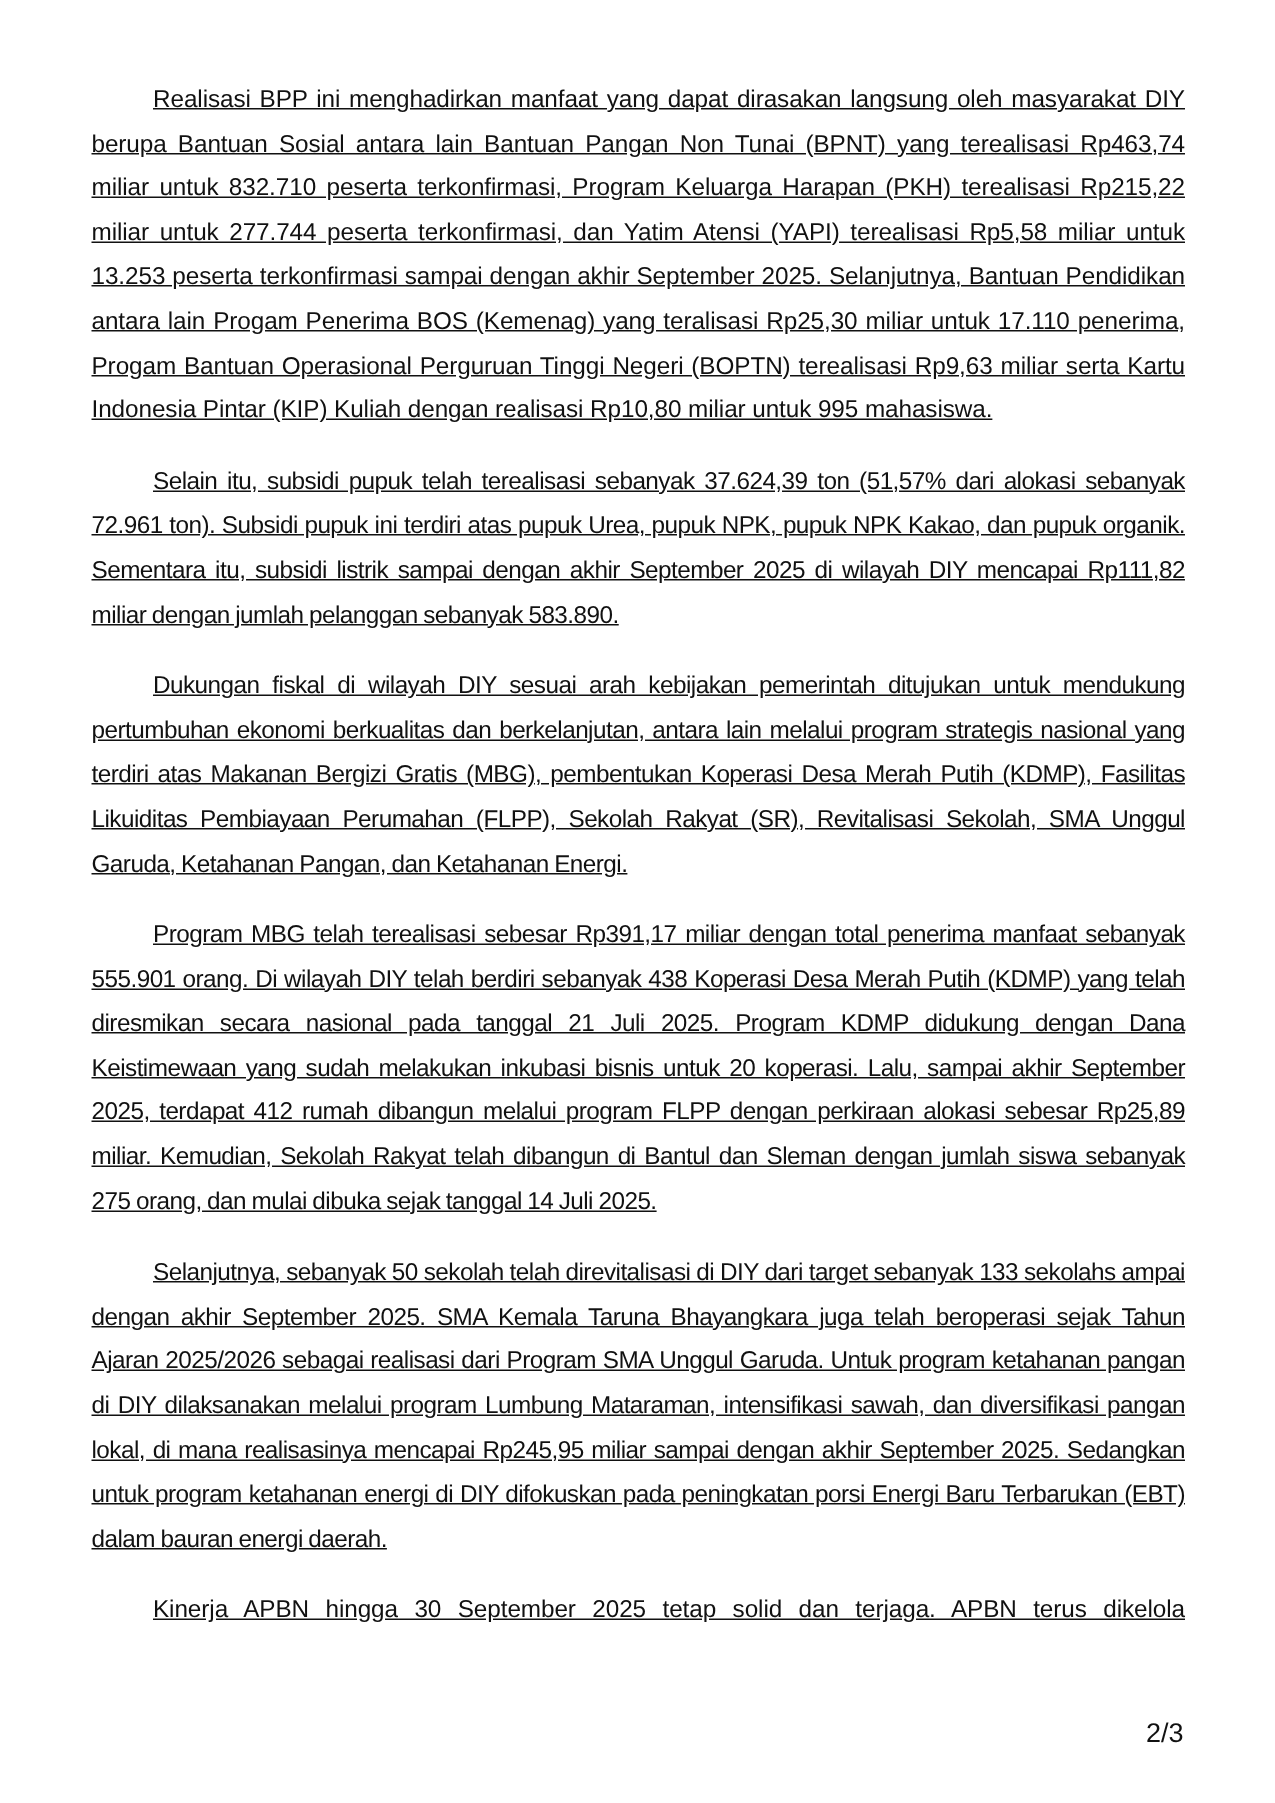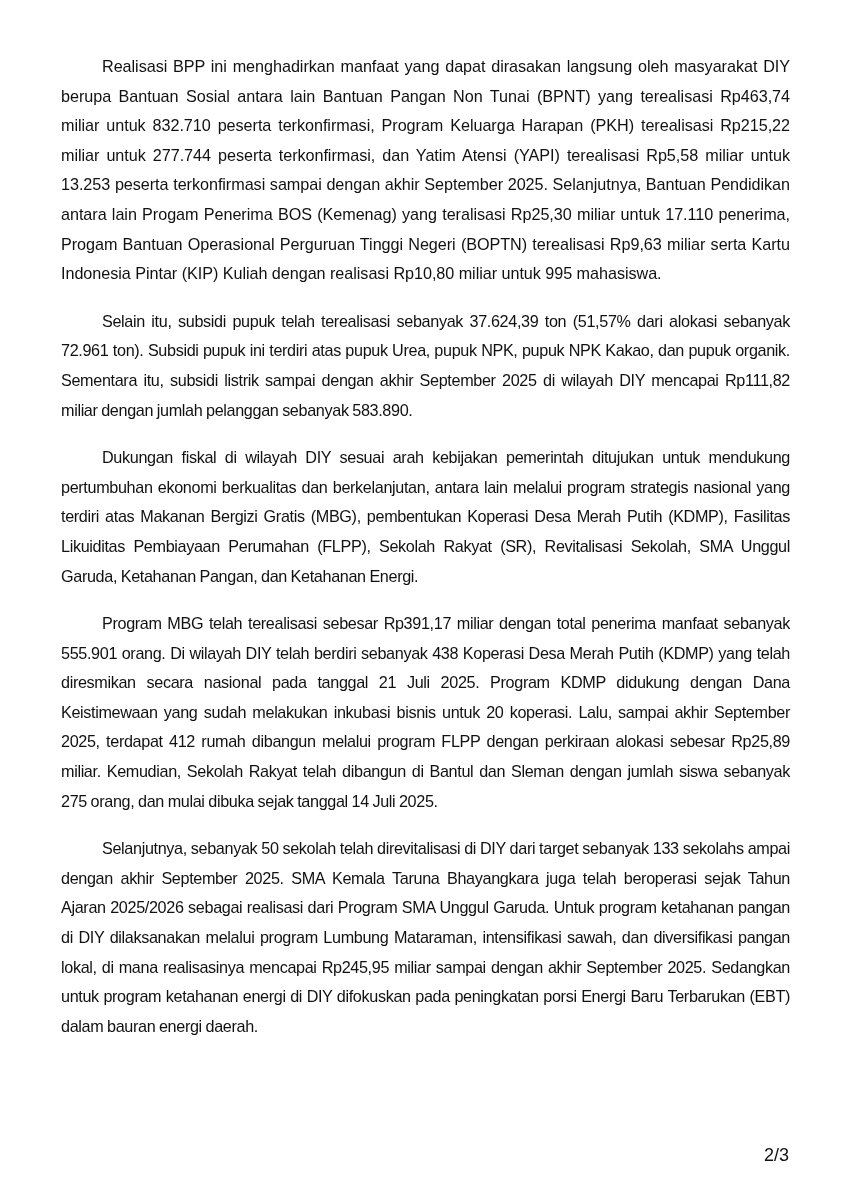--- a/index.html
+++ b/index.html
@@ -21,20 +21,21 @@
       top: 52px;
       width: 729px;
     }
     .para {
       margin: 0 0 18px 0;
       font-size: 16.2px;
       line-height: 29.6px;
       text-align: justify;
       text-indent: 41px;
       letter-spacing: -0.05px;
+      text-decoration: underline;
     }
     .para.tight {
       letter-spacing: -0.35px;
       word-spacing: -0.5px;
     }
     .para.last {
       margin-bottom: 0;
       text-align-last: justify;
     }
     .page-number {
@@ -48,15 +49,16 @@
   </style>
 </head>
 <body>
 
 <div class="page">
   <p class="para">Realisasi BPP ini menghadirkan manfaat yang dapat dirasakan langsung oleh masyarakat DIY berupa Bantuan Sosial antara lain Bantuan Pangan Non Tunai (BPNT) yang terealisasi Rp463,74 miliar untuk 832.710 peserta terkonfirmasi, Program Keluarga Harapan (PKH) terealisasi Rp215,22 miliar untuk 277.744 peserta terkonfirmasi, dan Yatim Atensi (YAPI) terealisasi Rp5,58 miliar untuk 13.253 peserta terkonfirmasi sampai dengan akhir September 2025. Selanjutnya, Bantuan Pendidikan antara lain Progam Penerima BOS (Kemenag) yang teralisasi Rp25,30 miliar untuk 17.110 penerima, Progam Bantuan Operasional Perguruan Tinggi Negeri (BOPTN) terealisasi Rp9,63 miliar serta Kartu Indonesia Pintar (KIP) Kuliah dengan realisasi Rp10,80 miliar untuk 995 mahasiswa.</p>
   <p class="para tight">Selain itu, subsidi pupuk telah terealisasi sebanyak 37.624,39 ton (51,57% dari alokasi sebanyak 72.961 ton). Subsidi pupuk ini terdiri atas pupuk Urea, pupuk NPK, pupuk NPK Kakao, dan pupuk organik. Sementara itu, subsidi listrik sampai dengan akhir September 2025 di wilayah DIY mencapai Rp111,82 miliar dengan jumlah pelanggan sebanyak 583.890.</p>
   <p class="para tight">Dukungan fiskal di wilayah DIY sesuai arah kebijakan pemerintah ditujukan untuk mendukung pertumbuhan ekonomi berkualitas dan berkelanjutan, antara lain melalui program strategis nasional yang terdiri atas Makanan Bergizi Gratis (MBG), pembentukan Koperasi Desa Merah Putih (KDMP), Fasilitas Likuiditas Pembiayaan Perumahan (FLPP), Sekolah Rakyat (SR), Revitalisasi Sekolah, SMA Unggul Garuda, Ketahanan Pangan, dan Ketahanan Energi.</p>
   <p class="para tight">Program MBG telah terealisasi sebesar Rp391,17 miliar dengan total penerima manfaat sebanyak 555.901 orang. Di wilayah DIY telah berdiri sebanyak 438 Koperasi Desa Merah Putih (KDMP) yang telah diresmikan secara nasional pada tanggal 21 Juli 2025. Program KDMP didukung dengan Dana Keistimewaan yang sudah melakukan inkubasi bisnis untuk 20 koperasi. Lalu, sampai akhir September 2025, terdapat 412 rumah dibangun melalui program FLPP dengan perkiraan alokasi sebesar Rp25,89 miliar. Kemudian, Sekolah Rakyat telah dibangun di Bantul dan Sleman dengan jumlah siswa sebanyak 275 orang, dan mulai dibuka sejak tanggal 14 Juli 2025.</p>
   <p class="para tight">Selanjutnya, sebanyak 50 sekolah telah direvitalisasi di DIY dari target sebanyak 133 sekolahs ampai dengan akhir September 2025. SMA Kemala Taruna Bhayangkara juga telah beroperasi sejak Tahun Ajaran 2025/2026 sebagai realisasi dari Program SMA Unggul Garuda. Untuk program ketahanan pangan di DIY dilaksanakan melalui program Lumbung Mataraman, intensifikasi sawah, dan diversifikasi pangan lokal, di mana realisasinya mencapai Rp245,95 miliar sampai dengan akhir September 2025. Sedangkan untuk program ketahanan energi di DIY difokuskan pada peningkatan porsi Energi Baru Terbarukan (EBT) dalam bauran energi daerah.</p>
+  <p class="para last">Kinerja APBN hingga 30 September 2025 tetap solid dan terjaga. APBN terus dikelola</p>
 </div>
 
 <div class="page-number">2/3</div>
 
 </body></html>

